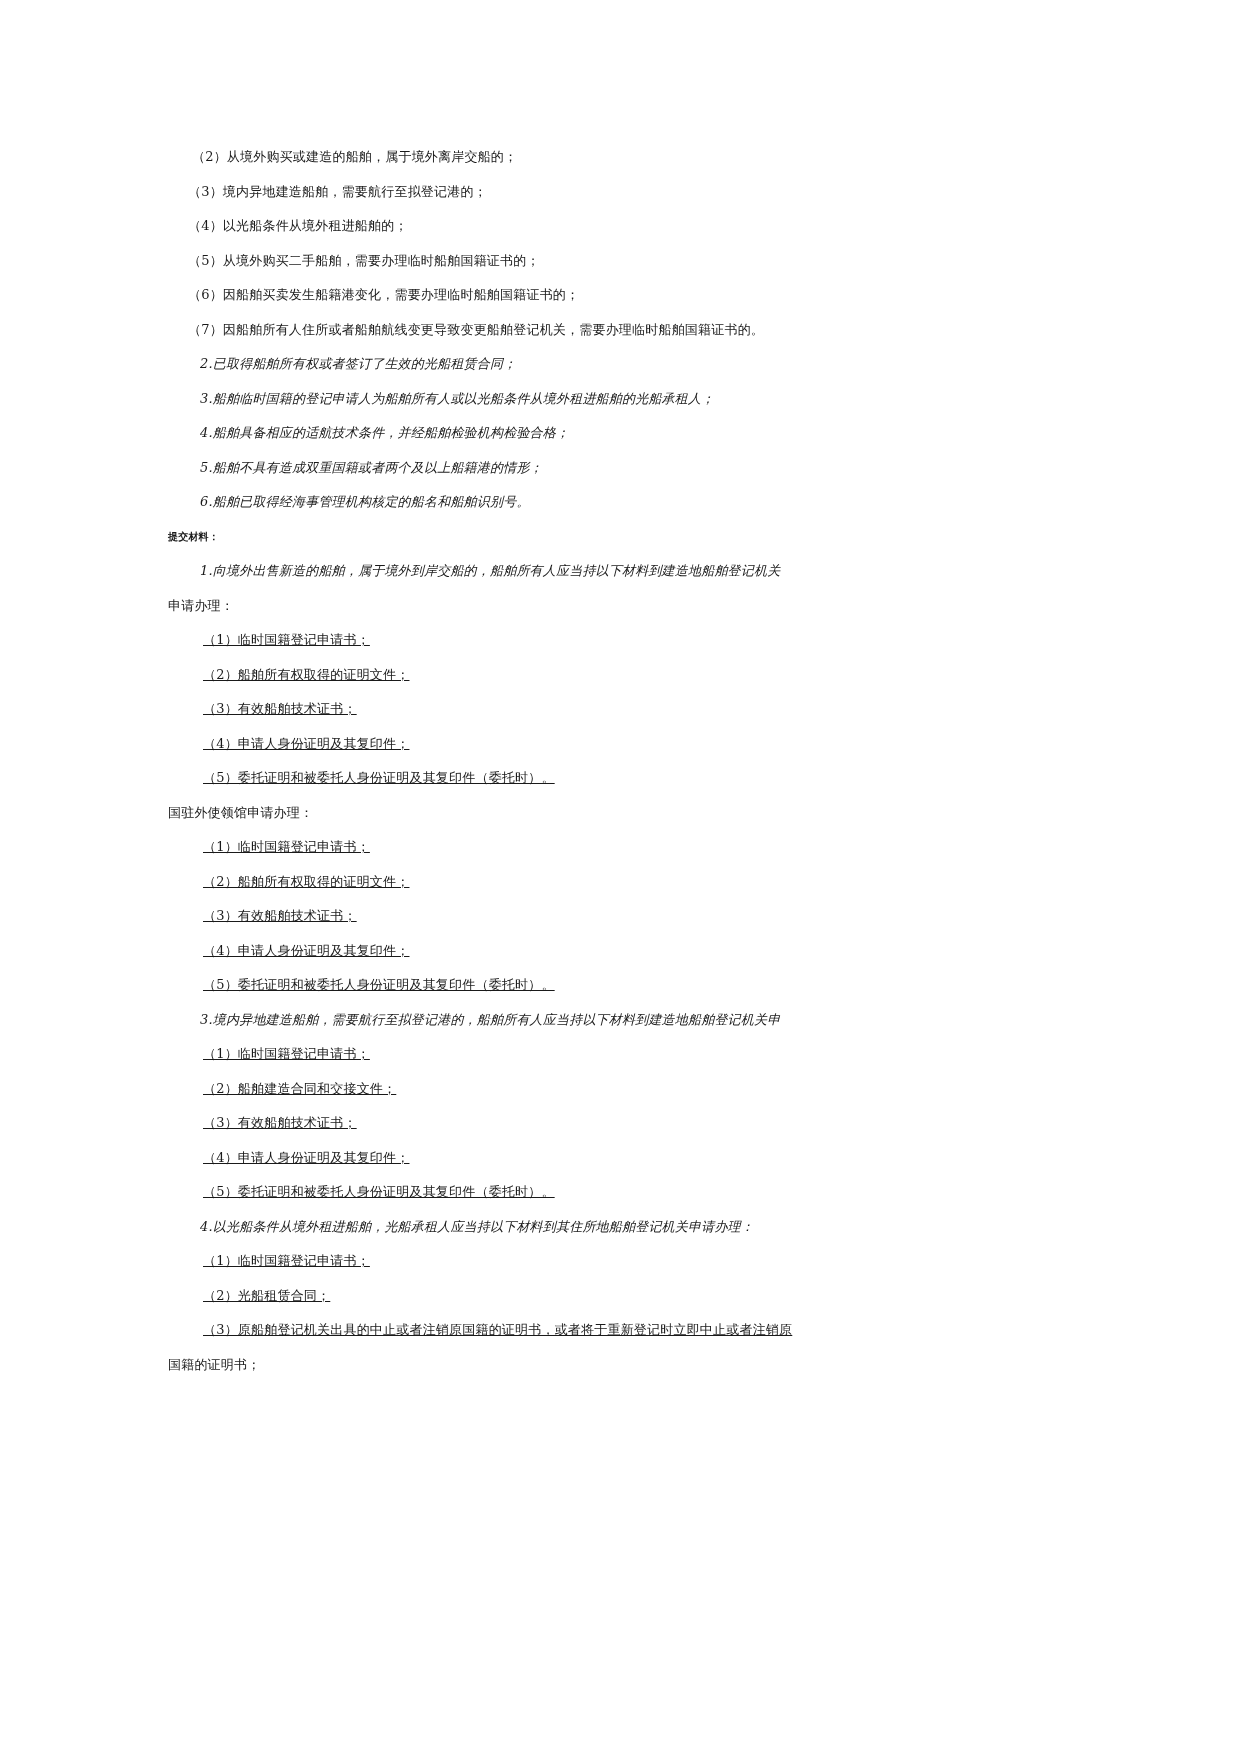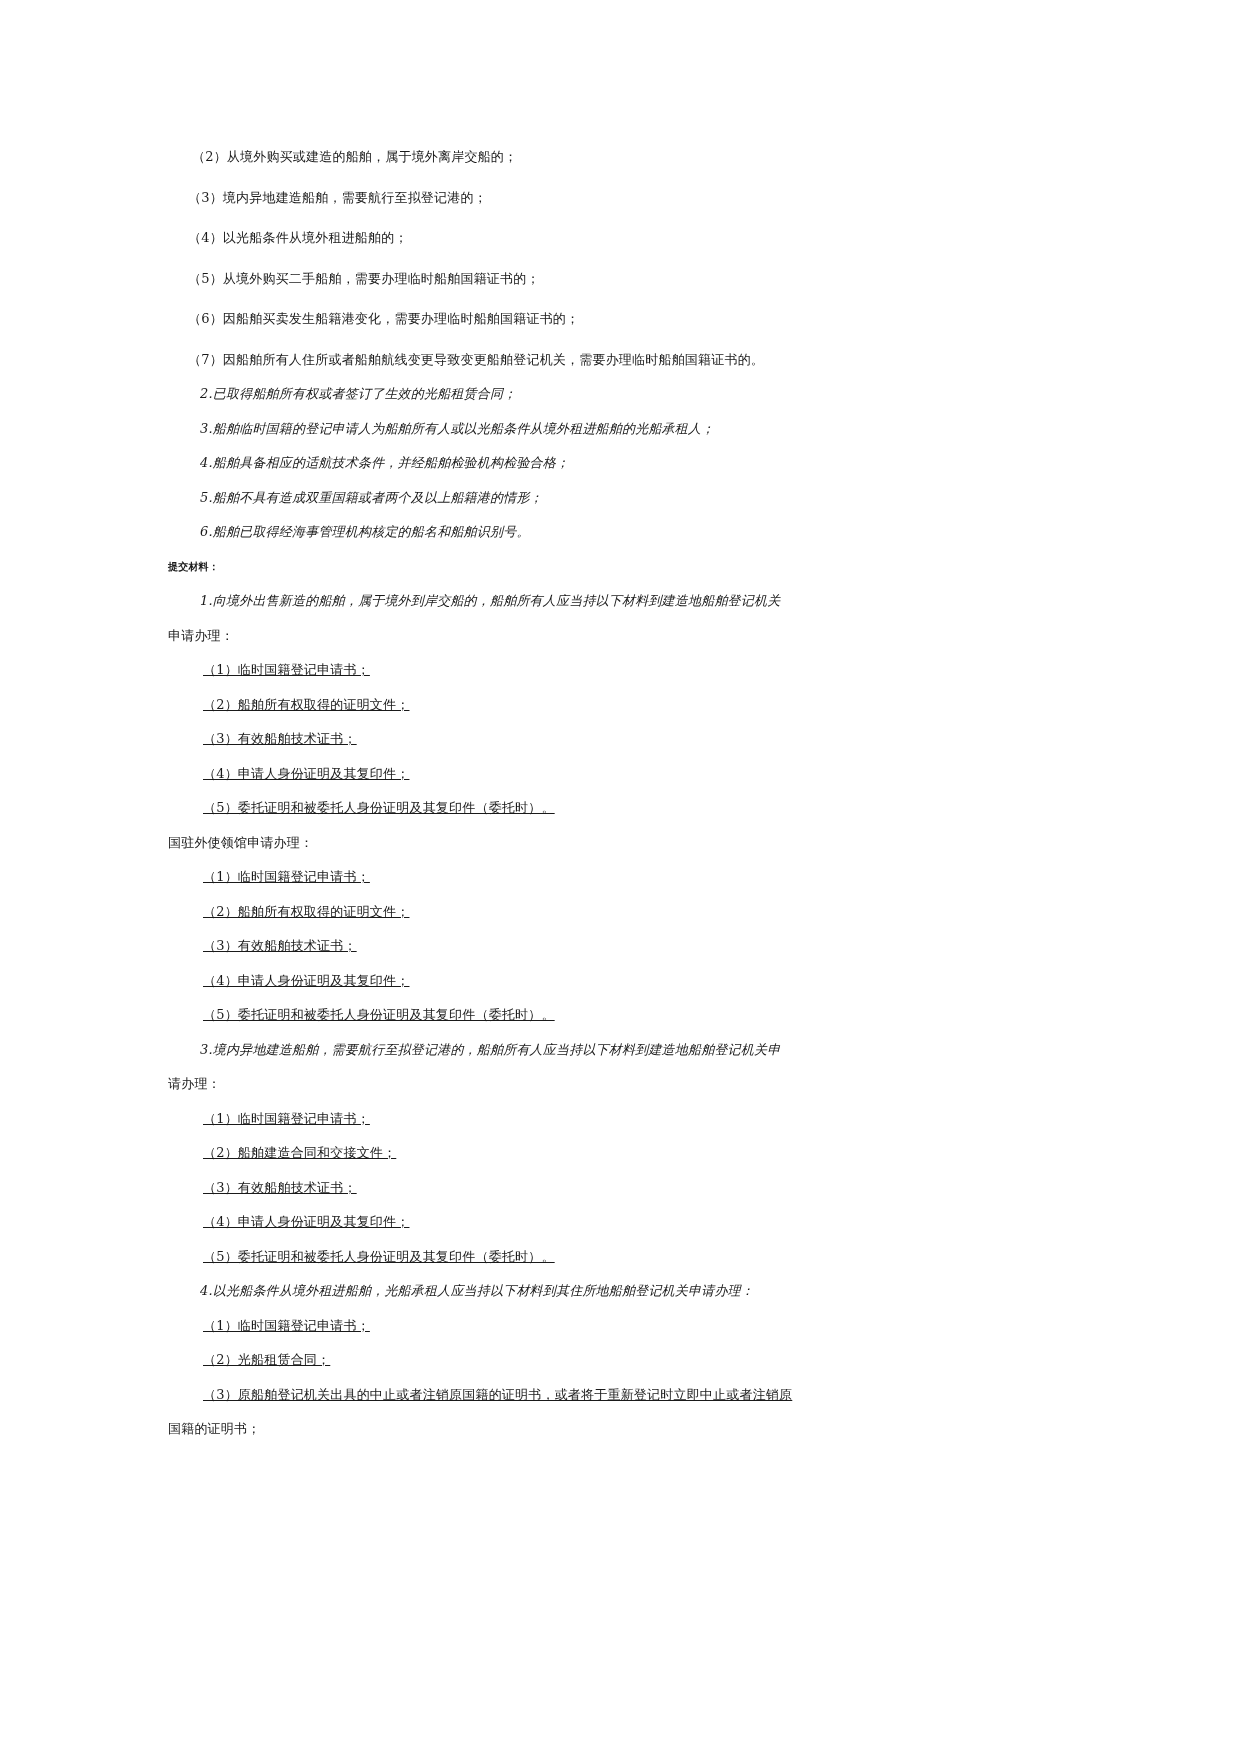--- a/index.html
+++ b/index.html
@@ -22,21 +22,21 @@
       width: 900px;
     }
     .line {
       font-size: 13px;
       line-height: 34.5px;
       height: 34.5px;
       white-space: nowrap;
       letter-spacing: 0.2px;
     }
     .i-sub { padding-left: 24px; }
-    .i-sub-tight { padding-left: 20px; margin-top: 6px; }
+    .i-sub-tight { padding-left: 20px; }
     .i-num { padding-left: 32px; font-style: italic; }
     .i-mat { padding-left: 35px; text-decoration: underline; }
     .i-none { padding-left: 0; }
     .heading {
       font-weight: bold;
       font-family: "DejaVu Sans", "Liberation Sans", sans-serif;
       font-size: 10px;
     }
   </style>
 </head>
@@ -68,21 +68,20 @@
   <div class="line i-mat">（5）委托证明和被委托人身份证明及其复印件（委托时）。</div>
 
   <div class="line i-none">国驻外使领馆申请办理：</div>
   <div class="line i-mat">（1）临时国籍登记申请书；</div>
   <div class="line i-mat">（2）船舶所有权取得的证明文件；</div>
   <div class="line i-mat">（3）有效船舶技术证书；</div>
   <div class="line i-mat">（4）申请人身份证明及其复印件；</div>
   <div class="line i-mat">（5）委托证明和被委托人身份证明及其复印件（委托时）。</div>
 
   <div class="line i-num">3.境内异地建造船舶，需要航行至拟登记港的，船舶所有人应当持以下材料到建造地船舶登记机关申</div>
-  <div class="line i-none">请办理：</div>
   <div class="line i-mat">（1）临时国籍登记申请书；</div>
   <div class="line i-mat">（2）船舶建造合同和交接文件；</div>
   <div class="line i-mat">（3）有效船舶技术证书；</div>
   <div class="line i-mat">（4）申请人身份证明及其复印件；</div>
   <div class="line i-mat">（5）委托证明和被委托人身份证明及其复印件（委托时）。</div>
 
   <div class="line i-num">4.以光船条件从境外租进船舶，光船承租人应当持以下材料到其住所地船舶登记机关申请办理：</div>
   <div class="line i-mat">（1）临时国籍登记申请书；</div>
   <div class="line i-mat">（2）光船租赁合同；</div>
   <div class="line i-mat">（3）原船舶登记机关出具的中止或者注销原国籍的证明书，或者将于重新登记时立即中止或者注销原</div>

